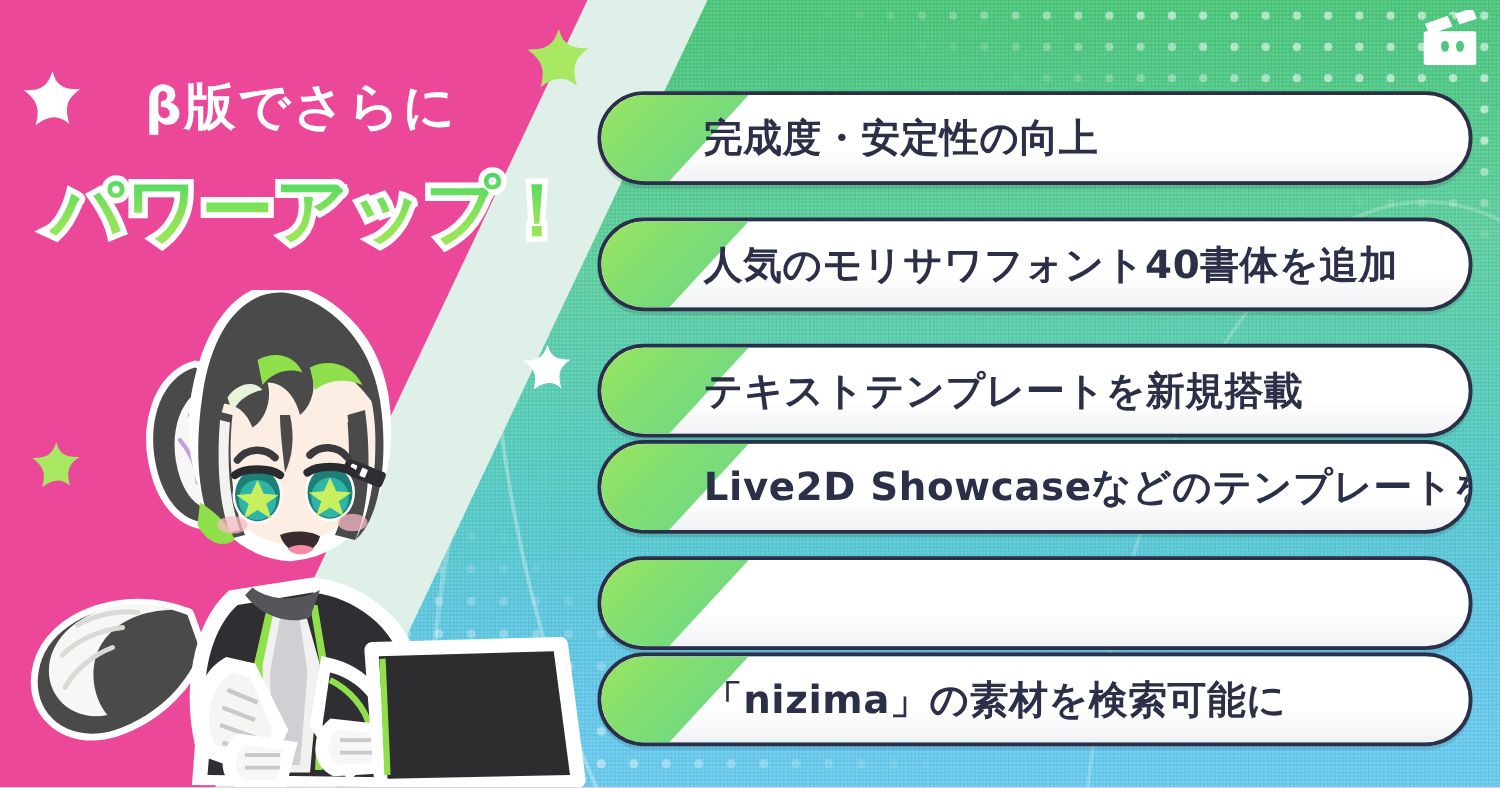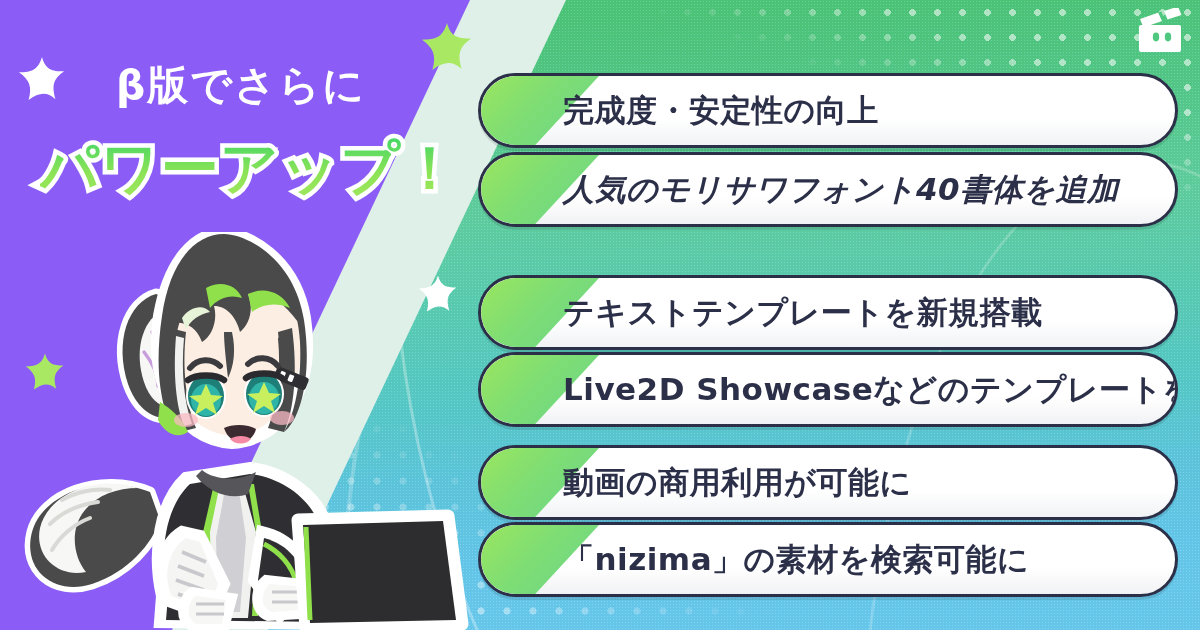--- a/index.html
+++ b/index.html
@@ -2,21 +2,21 @@
 <html><head>
 <meta charset="utf-8">
 <style>
   * { margin:0; padding:0; box-sizing:border-box; }
   html,body { width:1200px; height:630px; overflow:hidden;
     font-family:"DejaVu Sans","Liberation Sans",sans-serif; }
 
   
   #banner{
     position:relative; width:1200px; height:630px;
-    background:#8b5cf6; overflow:hidden;
+    background:#ec4899; overflow:hidden;
   }
 
   
   
   .wedge{ position:absolute; top:0; left:0; width:1200px; height:630px; }
   .wedge > i{ position:absolute; display:block; top:0; left:0;
               width:1200px; height:630px; }
 
   .wedge-pale{
     background:#dff0e9;
@@ -302,34 +302,33 @@
 
       <path d="M214 196 C222 192 238 192 246 197 C242 214 220 215 214 196 Z" fill="#3b2b30"></path>
       <path d="M220 207 C226 203 236 203 241 207 C236 213 225 213 220 207 Z" fill="#f58aa4"></path>
     </svg>
   </div>
 
   <div class="pill" style="top:73px;">
     <span class="cap"></span>
     <span class="label">完成度・安定性の向上</span>
   </div>
-  <div class="pill" style="top:152px;font-style:italic;">
+  <div class="pill" style="top:174px;">
     <span class="cap"></span>
     <span class="label">人気のモリサワフォント40書体を追加</span>
   </div>
   <div class="pill" style="top:259px;margin-top:16px;">
     <span class="cap"></span>
     <span class="label">テキストテンプレートを新規搭載</span>
   </div>
   <div class="pill" style="top:352px;">
     <span class="cap"></span>
     <span class="label">Live2D Showcaseなどのテンプレートを追加</span>
   </div>
   <div class="pill" style="top:445px;">
     <span class="cap"></span>
-    <span class="label">動画の商用利用が可能に</span>
   </div>
   <div class="pill" style="top:522px;">
     <span class="cap"></span>
     <span class="label">「nizima」の素材を検索可能に</span>
   </div>
 
 </div>
 
 </body></html>

